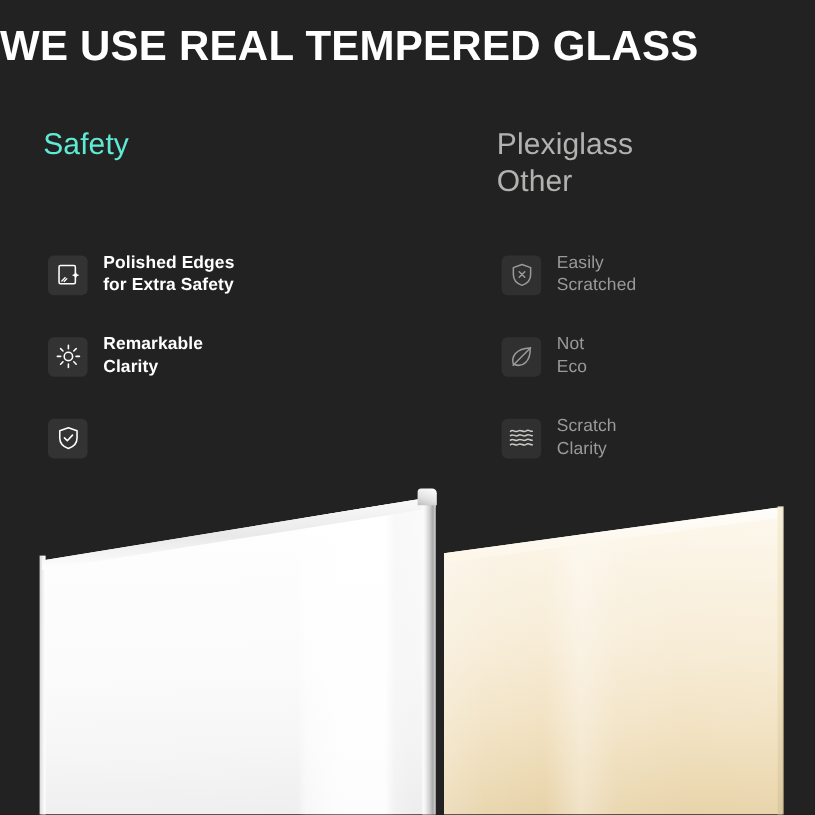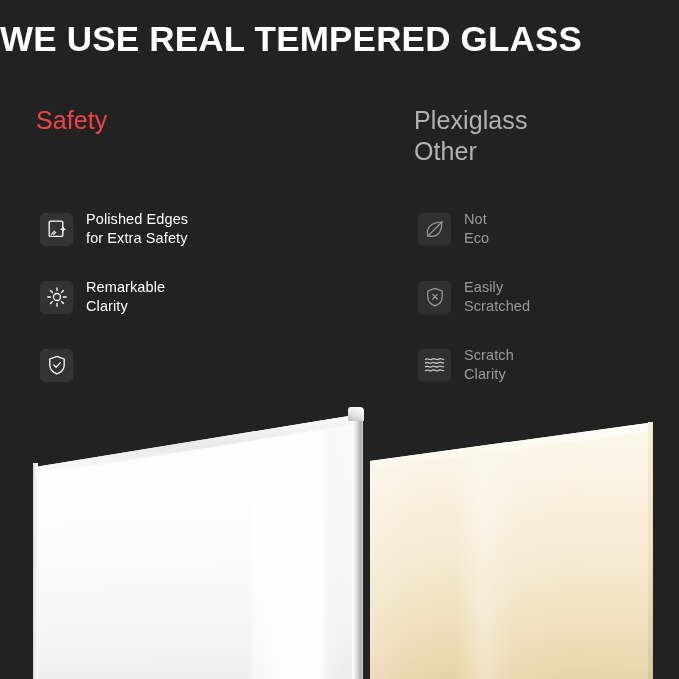--- a/index.html
+++ b/index.html
@@ -28,21 +28,21 @@
   .col-left{left:36px;width:360px;}
   .col-right{left:414px;width:265px;}
 
   .col-title{
     font-size:25px;
     font-weight:normal;
     line-height:31px;
     letter-spacing:0.1px;
     margin:0;
   }
-  .col-left .col-title{color:#ef4444;}
+  .col-left .col-title{color:#5eead4;}
   .col-right .col-title{color:#b2b2b0;}
 
   .feature-list{margin:0;padding:0;list-style:none;position:absolute;top:102px;left:4px;}
   .feature{
     display:flex;align-items:center;
     height:44px;
     margin-bottom:24px;
   }
   .feature:last-child{margin-bottom:0;}
 
@@ -56,21 +56,21 @@
   .col-left .ficon{background:#333333;}
   .col-right .ficon{background:#303030;}
   .ficon svg{display:block;}
 
   .ftext{
     font-size:14.5px;
     line-height:19px;
     letter-spacing:0.1px;
     white-space:nowrap;
   }
-  .col-left .ftext{color:#ffffff;}
+  .col-left .ftext{color:#ffffff;font-weight:bold;}
   .col-right .ftext{color:#9a9a98;}
 
   
   .panels{position:absolute;left:0;top:395px;width:679px;height:284px;}
 
   .panel{position:absolute;}
 
   
   .panel-right{
     left:364px;top:14px;width:288px;height:270px;
@@ -212,41 +212,41 @@
   <div class="col col-right">
     <div class="col-title">
       <div>Plexiglass</div>
       <div>Other</div>
     </div>
 
     <ul class="feature-list">
 
       <li class="feature">
         <span class="ficon">
+          <svg width="22" height="22" viewBox="0 0 22 22" fill="none" stroke="#9a9a98" stroke-width="1.25" stroke-linejoin="round" stroke-linecap="round">
+            <path d="M11 2.4 L18.2 5.0 V11.0 C18.2 15.4 15.0 18.4 11 19.8 C7 18.4 3.8 15.4 3.8 11.0 V5.0 Z"></path>
+            <path d="M8.7 8.4 L13.3 13.0 M13.3 8.4 L8.7 13.0"></path>
+          </svg>
+        </span>
+        <span class="ftext">
+          <div>Easily</div>
+          <div>Scratched</div>
+        </span>
+      </li>
+
+      <li class="feature">
+        <span class="ficon">
           <svg width="22" height="22" viewBox="0 0 22 22" fill="none" stroke="#9a9a98" stroke-width="1.25" stroke-linecap="round">
             <path d="M4.0 18.0 C1.6 11.2 6.0 4.4 17.8 4.0 C18.2 15.8 11.4 20.2 4.6 17.8"></path>
             <path d="M3.6 18.4 L18.2 3.8"></path>
           </svg>
         </span>
         <span class="ftext">
           <div>Not</div>
           <div>Eco</div>
-        </span>
-      </li>
-
-      <li class="feature">
-        <span class="ficon">
-          <svg width="22" height="22" viewBox="0 0 22 22" fill="none" stroke="#9a9a98" stroke-width="1.25" stroke-linejoin="round" stroke-linecap="round">
-            <path d="M11 2.4 L18.2 5.0 V11.0 C18.2 15.4 15.0 18.4 11 19.8 C7 18.4 3.8 15.4 3.8 11.0 V5.0 Z"></path>
-            <path d="M8.7 8.4 L13.3 13.0 M13.3 8.4 L8.7 13.0"></path>
-          </svg>
-        </span>
-        <span class="ftext">
-          <div>Easily</div>
-          <div>Scratched</div>
         </span>
       </li>
 
       <li class="feature">
         <span class="ficon">
           <svg width="23" height="22" viewBox="0 0 23 22" fill="none" stroke="#c9c9c7" stroke-width="1.25" stroke-linecap="round">
             <path d="M2.4 5.4 C4.6 3.4 6.6 7.0 8.8 5.2 C11.0 3.4 13.2 7.0 15.4 5.2 C17.6 3.4 19.0 6.0 20.6 5.4"></path>
             <path d="M2.4 9.0 C4.6 7.0 6.6 10.6 8.8 8.8 C11.0 7.0 13.2 10.6 15.4 8.8 C17.6 7.0 19.0 9.6 20.6 9.0"></path>
             <path d="M2.4 12.8 C4.6 10.8 6.6 14.4 8.8 12.6 C11.0 10.8 13.2 14.4 15.4 12.6 C17.6 10.8 19.0 13.4 20.6 12.8"></path>
             <path d="M2.4 16.6 C4.6 14.6 6.6 18.2 8.8 16.4 C11.0 14.6 13.2 18.2 15.4 16.4 C17.6 14.6 19.0 17.2 20.6 16.6"></path>

